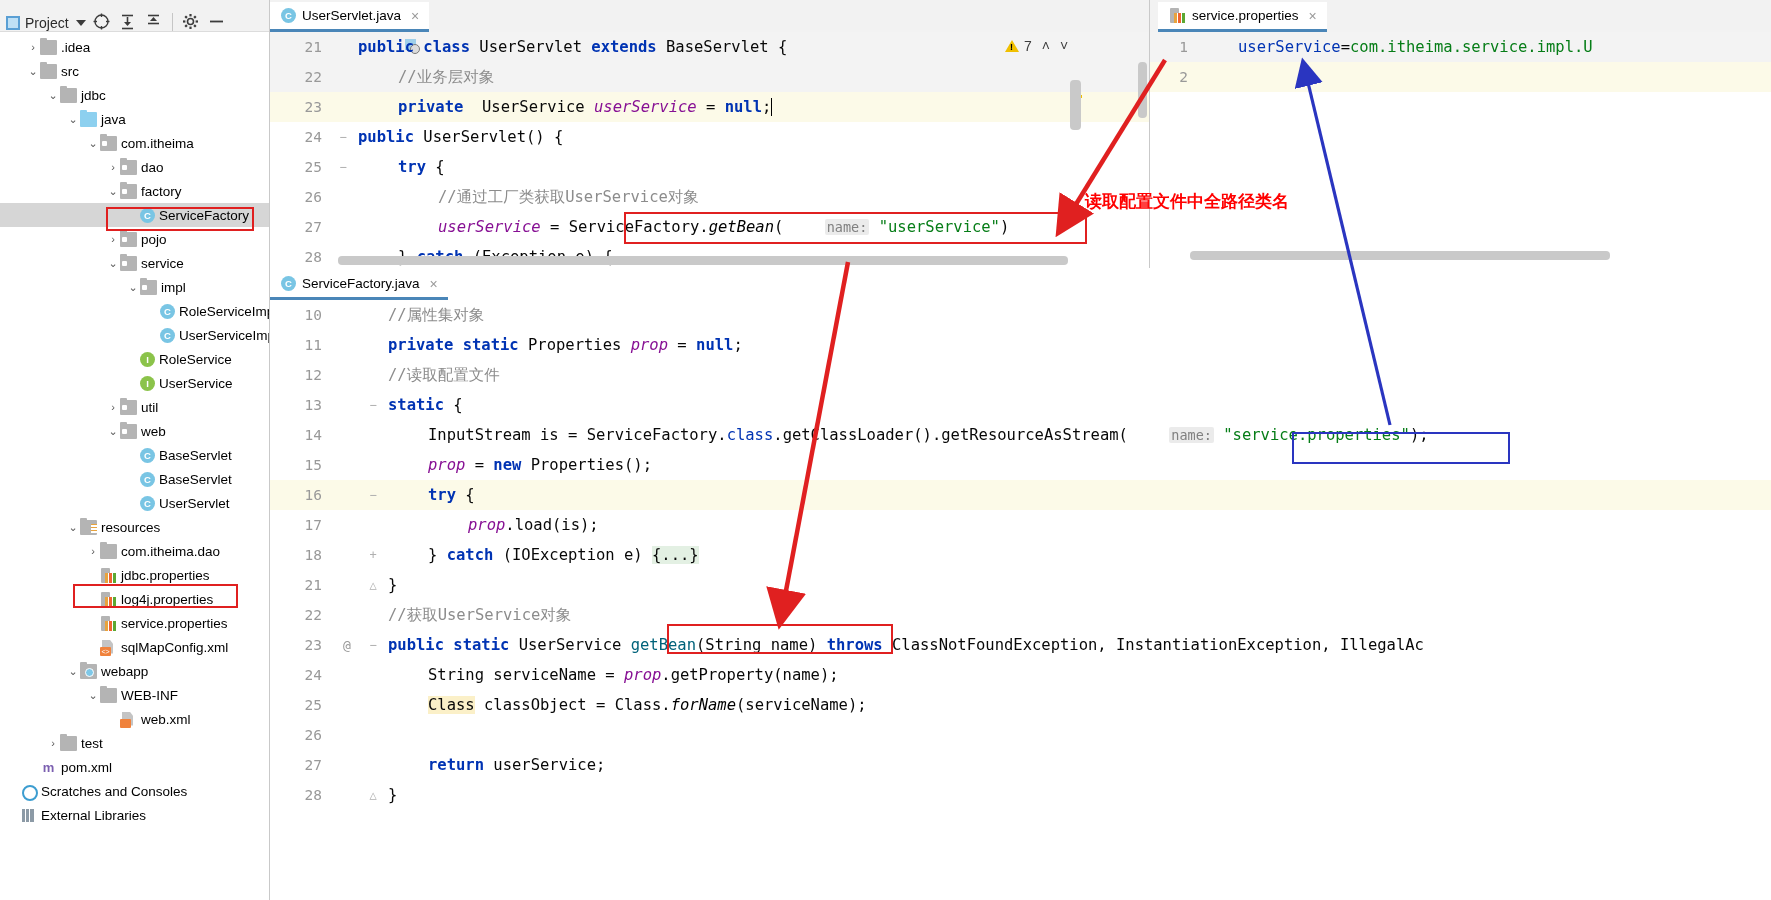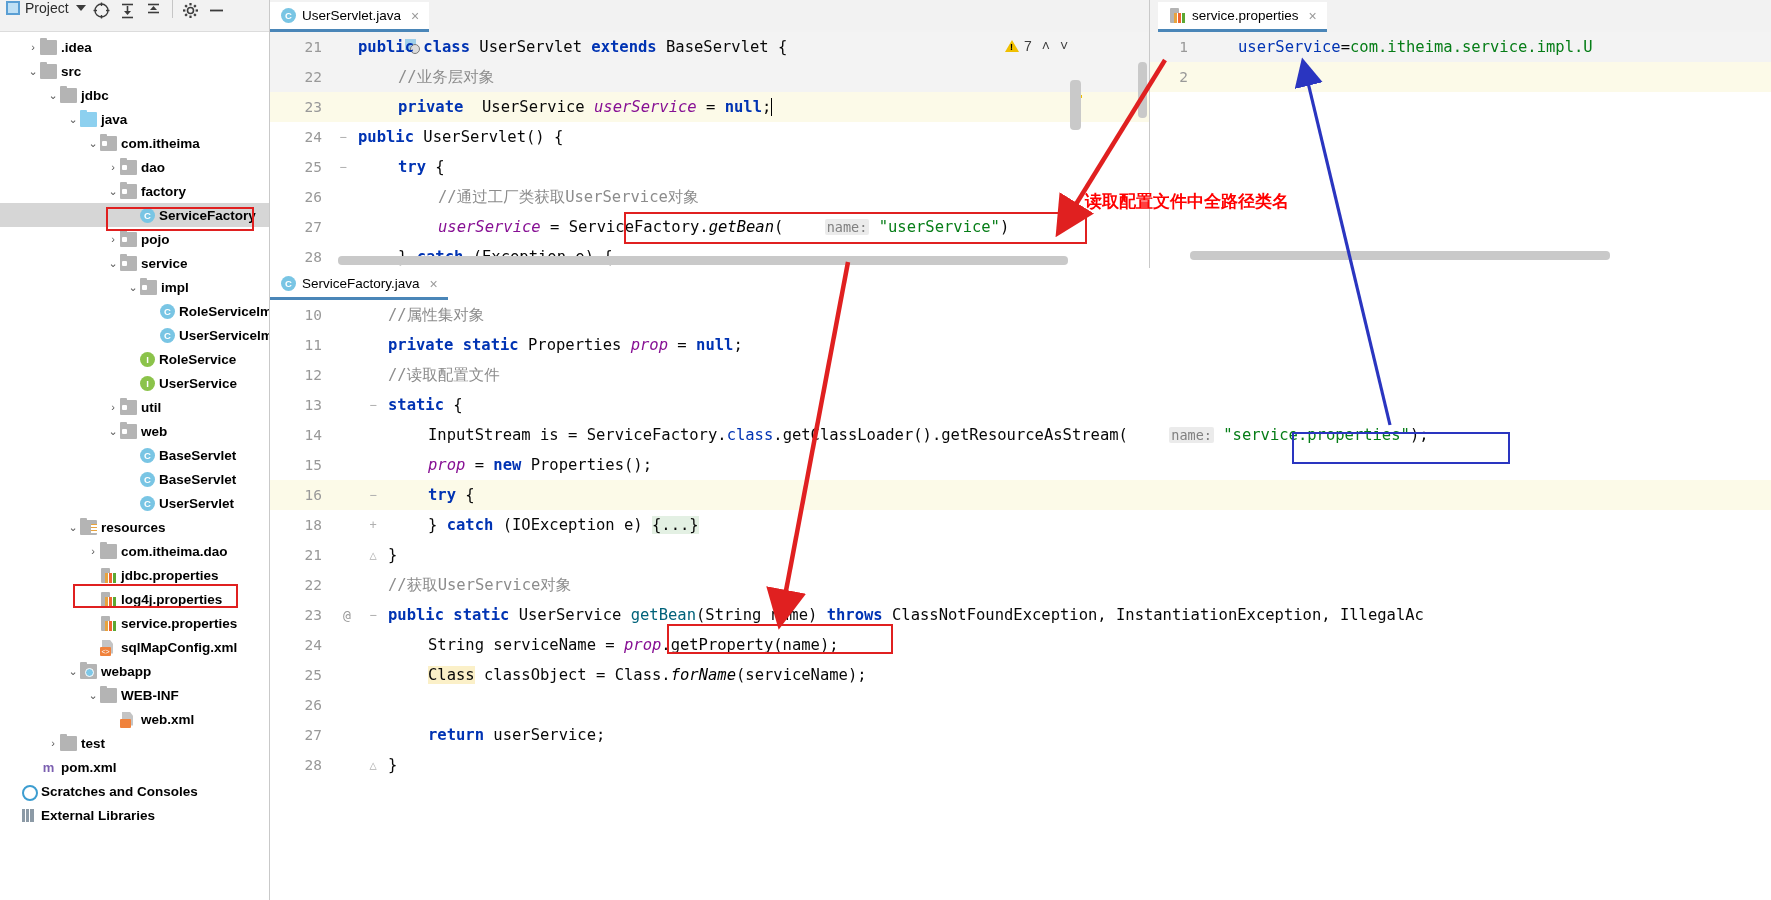--- a/index.html
+++ b/index.html
@@ -3,36 +3,36 @@
 <meta charset="utf-8">
 <style>
   * { box-sizing: border-box; margin:0; padding:0; }
   html,body { width:1771px; height:900px; overflow:hidden; background:#fff;
     font-family:"Liberation Sans", sans-serif; }
   .app { position:relative; width:1771px; height:900px; background:#fff; }
 
   
   .project-panel { position:absolute; left:0; top:0; width:270px; height:900px;
      background:#fff; border-right:1px solid #c9c9c9; overflow:hidden; }
-  .proj-toolbar { height:32px; display:flex; align-items:flex-start; gap:6px;
+  .proj-toolbar { height:32px; display:flex; align-items:flex-end; gap:6px;
      padding:0 6px; background:#f2f2f2; border-bottom:1px solid #dcdcdc; }
   .proj-title { display:flex; align-items:center; gap:5px; font-size:14px; color:#2b2b2b; }
   .sq-icon { width:14px; height:14px; border:2px solid #5a9fd4; background:#bfe0f5; display:inline-block; }
   .caret-down { width:0;height:0;border-left:5px solid transparent;border-right:5px solid transparent;
      border-top:6px solid #3c3c3c; margin-left:2px; }
   .tb-ico { width:20px; height:20px; display:inline-flex; align-items:center; justify-content:center;
      color:#3c3c3c; }
   .tb-sep { width:1px; height:18px; background:#c6c6c6; margin:0 2px; }
 
   .tree { padding-top:3px; font-size:13.5px; color:#000; }
   .row { display:flex; align-items:center; height:24px; white-space:nowrap; position:relative; }
   .row.sel { background:#d6d6d6; }
   .arrow { width:14px; text-align:center; color:#5b5b5b; font-size:11px; flex:0 0 14px; }
   .arrow.none { visibility:hidden; }
-  .lbl { margin-left:4px;font-weight:bold; }
+  .lbl { margin-left:4px; }
   .path { color:#9a9a9a; font-size:12.5px; margin-left:7px; }
   .bold { font-weight:bold; }
 
   
   .ic { width:17px; height:15px; position:relative; flex:0 0 17px; display:inline-block; }
   .folder-grey { background:#b4b4b4; border-radius:1px; }
   .folder-grey::before { content:""; position:absolute; left:0; top:-2px; width:7px; height:3px;
      background:#b4b4b4; border-radius:1px 1px 0 0; }
   .folder-blue { background:#8dd0ef; border-radius:1px; }
   .folder-blue::before { content:""; position:absolute; left:0; top:-2px; width:7px; height:3px;
@@ -521,20 +521,24 @@
       <div class="cline">
         <span class="gutter">15</span><span class="gutter2"></span><span class="fold"></span>
         <span class="code" style="padding-left:44px"><span class="fld">prop</span> <span class="plain">=</span> <span class="kw">new</span> <span class="plain">Properties();</span></span>
       </div>
       <div class="cline hl">
         <span class="gutter">16</span><span class="gutter2"></span>
         <span class="fold">−</span>
         <span class="code" style="padding-left:44px"><span class="kw">try</span> <span class="plain">{</span></span>
       </div>
       <div class="cline">
+        <span class="gutter">17</span><span class="gutter2"></span><span class="fold"></span>
+        <span class="code" style="padding-left:84px"><span class="fld">prop</span><span class="plain">.load(is);</span></span>
+      </div>
+      <div class="cline">
         <span class="gutter">18</span><span class="gutter2"></span>
         <span class="fold">+</span>
         <span class="code" style="padding-left:44px"><span class="plain">} </span><span class="kw">catch</span> <span class="plain">(IOException e) </span><span class="hlg plain">{...}</span></span>
       </div>
       <div class="cline">
         <span class="gutter">21</span><span class="gutter2"></span>
         <span class="fold">△</span>
         <span class="code plain">}</span>
       </div>
       <div class="cline">

